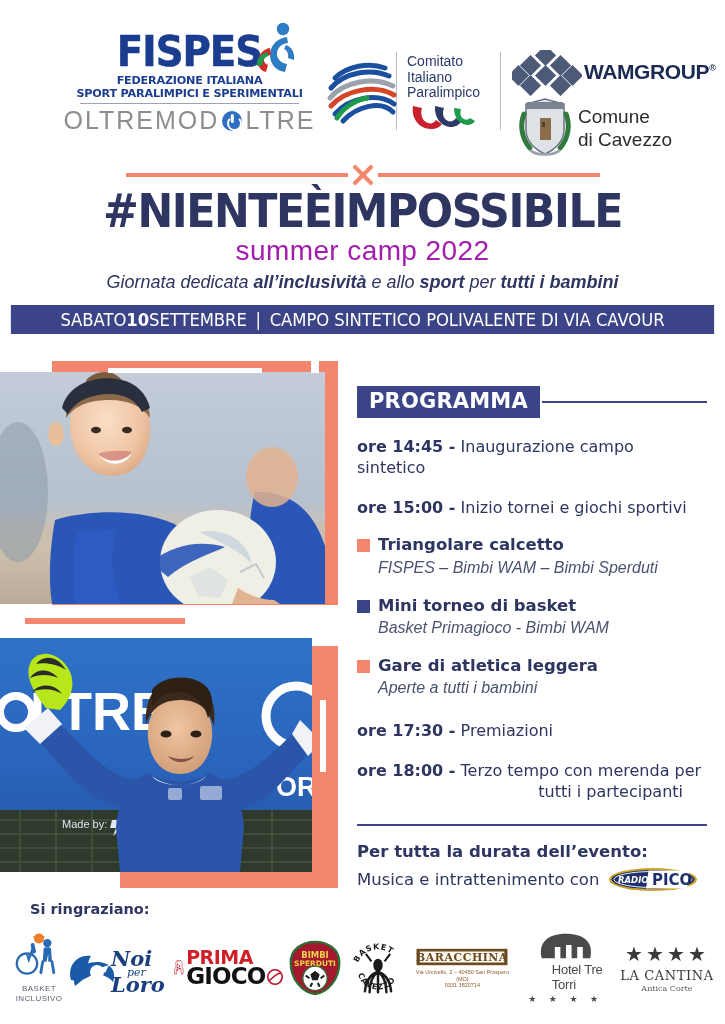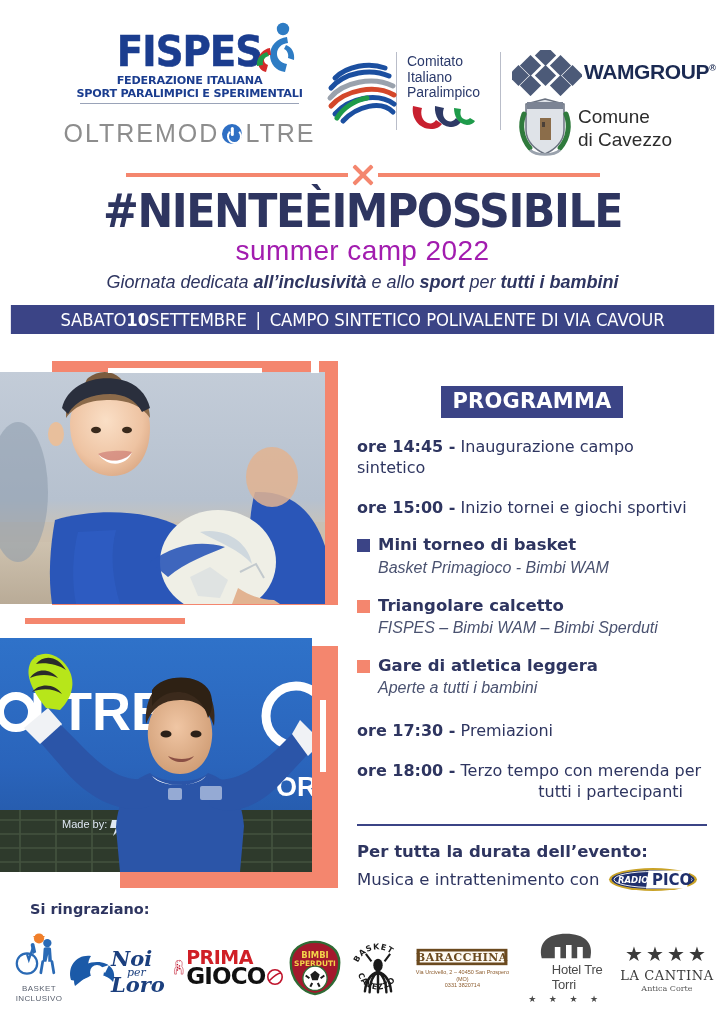--- a/index.html
+++ b/index.html
@@ -19,21 +19,21 @@
     color:#1b3d8f;line-height:1;font-stretch:condensed;
     -webkit-text-stroke:0.5px #1b3d8f;
   }
   .fispes-runner{position:absolute;right:-34px;top:-8px;width:40px;height:52px;}
   .fispes-sub{
     font-family:"DejaVu Sans",sans-serif;font-weight:bold;font-size:11.2px;color:#1b3d8f;
     line-height:1.12;margin-top:2px;letter-spacing:-0.2px;
   }
   .fispes-rule{height:1px;background:#9aa3b8;margin:3px 18px 0 18px;}
   .oltre{
-    margin-top:15px;font-family:"Liberation Sans",sans-serif;font-size:25px;
+    margin-top:2px;font-family:"Liberation Sans",sans-serif;font-size:25px;
     letter-spacing:2px;color:#8d8d8d;display:flex;justify-content:center;align-items:center;gap:2px;
   }
   .oltre .pwr{display:inline-block;width:20px;height:20px;border-radius:50%;background:#2e6fc4;position:relative;margin:0 1px;}
   .oltre .pwr::after{content:"";position:absolute;left:50%;top:3px;width:2.4px;height:9px;background:#fff;transform:translateX(-50%);border-radius:2px;}
   .oltre .pwr::before{content:"";position:absolute;left:50%;top:5px;width:11px;height:11px;margin-left:-5.5px;border:2.2px solid #fff;border-radius:50%;border-top-color:transparent;}
 
   .sep-v{position:absolute;top:30px;height:78px;width:1px;background:#b9bdc9;}
 
   .logo-cip{position:absolute;left:325px;top:30px;width:180px;height:82px;}
   .cip-globe{position:absolute;left:0;top:4px;width:74px;height:74px;}
@@ -95,21 +95,21 @@
   #photo1-topbar{left:108px;top:368px;width:154px;height:5px;}
   
   #photo2-frame{left:120px;top:646px;width:218px;height:242px;}
   #photo2{left:0px;top:638px;width:312px;height:234px;}
   #photo2-topbar{left:25px;top:618px;width:160px;height:6px;background:#f4866e;}
   #photo2-whitenotch{left:320px;top:700px;width:6px;height:72px;background:#fff;}
   #photo1-whitenotch{left:311px;top:355px;width:8px;height:18px;background:#fff;}
 
   
   .prog{position:absolute;left:357px;top:386px;width:350px;}
-  .prog-head{display:flex;align-items:center;flex-direction:column;}
+  .prog-head{display:flex;align-items:center;}
   .prog-badge{
     background:#3b4486;color:#fff;font-family:"DejaVu Sans",sans-serif;font-weight:bold;
     font-size:21px;padding:5px 12px 6px 12px;letter-spacing:0.2px;line-height:1;
   }
   .prog-line{flex:1;height:2.5px;background:#3b4486;margin-left:2px;}
 
   .ore{font-family:"DejaVu Sans",sans-serif;font-size:16px;color:#2e3560;margin-top:19px;line-height:1.3;}
   .ore b{font-weight:bold;}
   .ore-indent{display:block;text-align:right;padding-right:24px;}
 
@@ -359,32 +359,32 @@
   <div class="prog">
     <div class="prog-head">
       <div class="prog-badge">PROGRAMMA</div>
       <div class="prog-line"></div>
     </div>
 
     <div class="ore"><b>ore 14:45 -</b><span> Inaugurazione campo sintetico</span></div>
     <div class="ore"><b>ore 15:00 -</b><span> Inizio tornei e giochi sportivi</span></div>
 
     <div class="activity">
+      <div class="sq coral"></div>
+      <div>
+        <div class="act-title">Triangolare calcetto</div>
+        <div class="act-sub">FISPES – Bimbi WAM – Bimbi Sperduti</div>
+      </div>
+    </div>
+
+    <div class="activity">
       <div class="sq navy"></div>
       <div>
         <div class="act-title">Mini torneo di basket</div>
         <div class="act-sub">Basket Primagioco  - Bimbi WAM</div>
-      </div>
-    </div>
-
-    <div class="activity">
-      <div class="sq coral"></div>
-      <div>
-        <div class="act-title">Triangolare calcetto</div>
-        <div class="act-sub">FISPES – Bimbi WAM – Bimbi Sperduti</div>
       </div>
     </div>
 
     <div class="activity">
       <div class="sq coral"></div>
       <div>
         <div class="act-title">Gare di atletica leggera</div>
         <div class="act-sub">Aperte a tutti i bambini</div>
       </div>
     </div>

